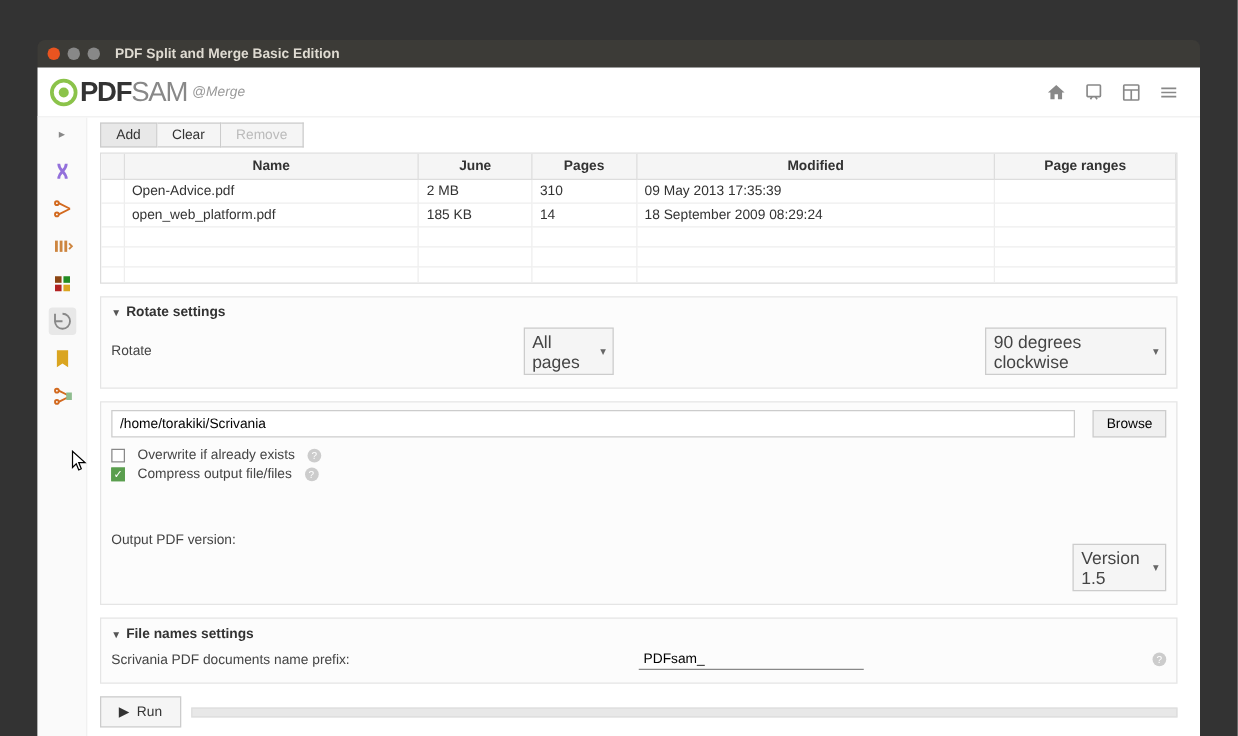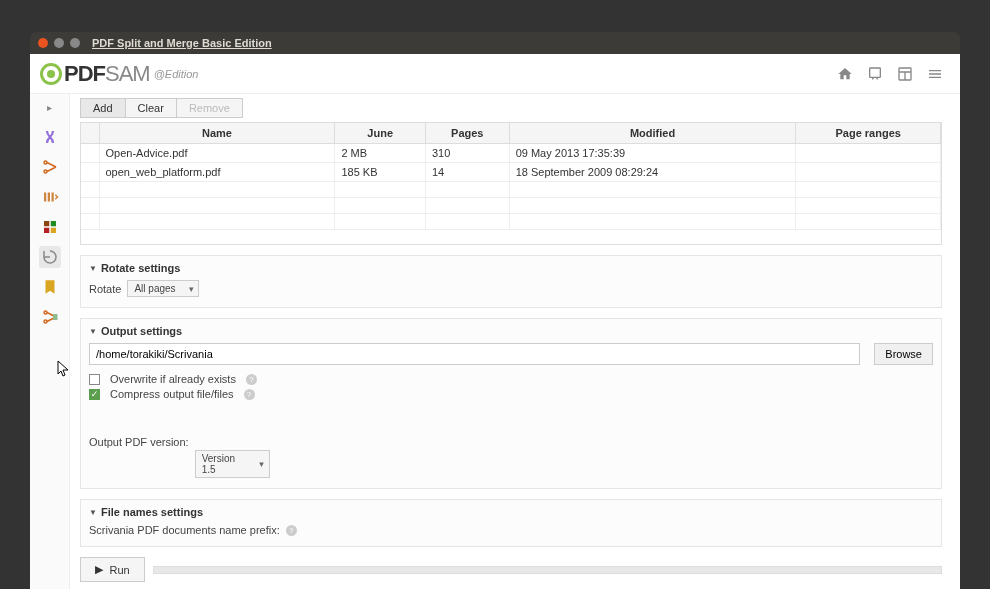--- a/index.html
+++ b/index.html
@@ -3,21 +3,21 @@
 <meta charset="utf-8">
 <style>
 * { box-sizing: border-box; margin: 0; padding: 0; font-family: Arial, sans-serif; }
 body { background: #000; width: 990px; height: 589px; overflow: hidden; }
 .desktop { background: #333; width: 990px; height: 589px; padding: 32px 30px 40px 30px; }
 .titlebar { background: #3c3b37; height: 22px; display: flex; align-items: center; padding: 0 8px; border-radius: 6px 6px 0 0; }
 .window-controls { display: flex; gap: 6px; }
 .wc { width: 10px; height: 10px; border-radius: 50%; background: #e95420; }
 .wc.min { background: #888; }
 .wc.max { background: #888; }
-.titlebar-title { color: #dfdbd2; font-size: 11px; margin-left: 12px; font-weight: bold; text-decoration: underline; }
+.titlebar-title { color: #dfdbd2; font-size: 11px; margin-left: 12px; font-weight: bold; }
 .window { background: #fff; height: 538px; display: flex; flex-direction: column; }
 .header { height: 40px; display: flex; align-items: center; padding: 0 10px; border-bottom: 1px solid #eee; }
 .logo { display: flex; align-items: center; gap: 2px; }
 .logo-icon { width: 22px; height: 22px; border-radius: 50%; border: 3px solid #8BC34A; position: relative; }
 .logo-icon::after { content: ''; position: absolute; width: 8px; height: 8px; background: #8BC34A; border-radius: 50%; top: 4px; left: 4px; }
 .logo-text { font-size: 22px; font-weight: bold; color: #333; letter-spacing: -1px; }
 .logo-text .sam { color: #888; font-weight: normal; }
 .breadcrumb { font-size: 11px; color: #999; margin-left: 4px; font-style: italic; }
 .header-spacer { flex: 1; }
 .header-icon { width: 26px; height: 26px; display: flex; align-items: center; justify-content: center; color: #888; cursor: pointer; margin: 0 2px; font-size: 16px; }
@@ -34,22 +34,22 @@
 .table-wrap { border: 1px solid #ddd; background: #fff; height: 145px; overflow: hidden; }
 table { width: 100%; border-collapse: collapse; font-size: 11px; }
 th { background: #f5f5f5; border-right: 1px solid #ddd; border-bottom: 1px solid #ddd; padding: 4px 6px; text-align: center; font-weight: bold; color: #333; }
 th:first-child { width: 18px; }
 td { border-right: 1px solid #eee; border-bottom: 1px solid #eee; padding: 3px 6px; color: #333; }
 td:first-child { width: 18px; }
 tr.empty td { height: 16px; }
 .section { border: 1px solid #e5e5e5; background: #fcfcfc; margin-top: 10px; padding: 6px 8px; }
 .section-header { font-size: 11px; font-weight: bold; color: #333; display: flex; align-items: center; gap: 4px; margin-bottom: 6px; cursor: pointer; }
 .section-header::before { content: '▼'; font-size: 8px; color: #555; }
-.form-row { display: flex; align-items: center; gap: 6px; font-size: 11px; color: #444; margin-bottom: 4px; }
-.select { background: #f5f5f5; border: 1px solid #ccc; font-size: 10px; padding: 2px 20px 2px 6px; position: relative; cursor: pointer; display: inline-flex; align-items: center; }
+.form-row { display: flex; align-items: center; gap: 6px; font-size: 11px; color: #444; margin-bottom: 4px; justify-content: space-between; }
+.select { background: #f5f5f5; border: 1px solid #ccc; font-size: 14px; padding: 2px 20px 2px 6px; position: relative; cursor: pointer; display: inline-flex; align-items: center; }
 .select::after { content: '▾'; position: absolute; right: 5px; color: #666; font-size: 9px; }
 .text-input { border: none; border-bottom: 1px solid #888; background: transparent; font-size: 11px; padding: 2px 4px; width: 180px; }
 .path-input-wrap { display: flex; align-items: center; gap: 14px; }
 .path-input { flex: 1; border: 1px solid #ccc; background: #fff; font-size: 11px; padding: 4px 6px; }
 .browse-btn { font-size: 11px; padding: 4px 10px; background: #f0f0f0; border: 1px solid #ccc; cursor: pointer; }
 .checkbox-row { display: flex; align-items: center; gap: 10px; font-size: 11px; color: #444; margin-bottom: 3px; }
 .checkbox { width: 11px; height: 11px; border: 1px solid #888; background: #fff; display: inline-flex; align-items: center; justify-content: center; font-size: 9px; color: #fff; }
 .checkbox.checked { background: #5a9e4e; border-color: #5a9e4e; }
 .info-icon { width: 11px; height: 11px; border-radius: 50%; background: #ccc; color: #fff; font-size: 8px; display: inline-flex; align-items: center; justify-content: center; cursor: help; }
 .run-bar { margin-top: 10px; display: flex; align-items: center; gap: 8px; }
@@ -68,21 +68,21 @@
       <div class="wc max"></div>
     </div>
     <div class="titlebar-title">PDF Split and Merge Basic Edition</div>
   </div>
   <div class="window">
     <div class="header">
       <div class="logo">
         <div class="logo-icon"></div>
         <div class="logo-text"><span>PDF</span><span class="sam">SAM</span></div>
       </div>
-      <span class="breadcrumb">@Edition</span>
+      <span class="breadcrumb">@Merge</span>
       <div class="header-spacer"></div>
       <div class="header-icon">
         <svg width="16" height="16" viewBox="0 0 24 24" fill="#888">
             <path d="M10 20v-6h4v6h5v-8h3L12 3 2 12h3v8z"></path>
           </svg>
       </div>
       <div class="header-icon">
         <svg width="16" height="16" viewBox="0 0 24 24" fill="none" stroke="#888" stroke-width="2">
             <rect x="4" y="3" width="16" height="14" rx="1"></rect>
             <path d="M10 17l-2 3M14 17l2 3"></path>
@@ -216,25 +216,27 @@
           </table>
         </div>
 
         <div class="section">
           <div class="section-header">Rotate settings</div>
           <div class="form-row">
             <span>Rotate</span>
             <div class="select" style="width:72px;">
                 <span>All pages</span>
               </div>
+            <div class="select" style="width:145px;">
+                <span>90 degrees clockwise</span>
+              </div>
           </div>
         </div>
 
         <div class="section">
-          <div class="section-header">Output settings</div>
           <div class="path-input-wrap" style="margin-bottom:8px;">
             <input class="path-input" value="/home/torakiki/Scrivania" style="">
             <button class="browse-btn">Browse</button>
           </div>
           <div class="checkbox-row">
             <span class="checkbox"></span>
             <span>Overwrite if already exists</span>
             <span class="info-icon">?</span>
           </div>
           <div class="checkbox-row">
@@ -247,20 +249,21 @@
             <div class="select" style="width:75px;margin-top:44px;">
                 <span>Version 1.5</span>
               </div>
           </div>
         </div>
 
         <div class="section">
           <div class="section-header">File names settings</div>
           <div class="form-row">
             <span>Scrivania PDF documents name prefix:</span>
+            <input class="text-input" value="PDFsam_" style="">
             <span class="info-icon">?</span>
           </div>
         </div>
 
         <div class="run-bar">
           <button class="run-btn">
             <span>▶</span>
             <span>Run</span>
           </button>
           <div class="progress-track"></div>

